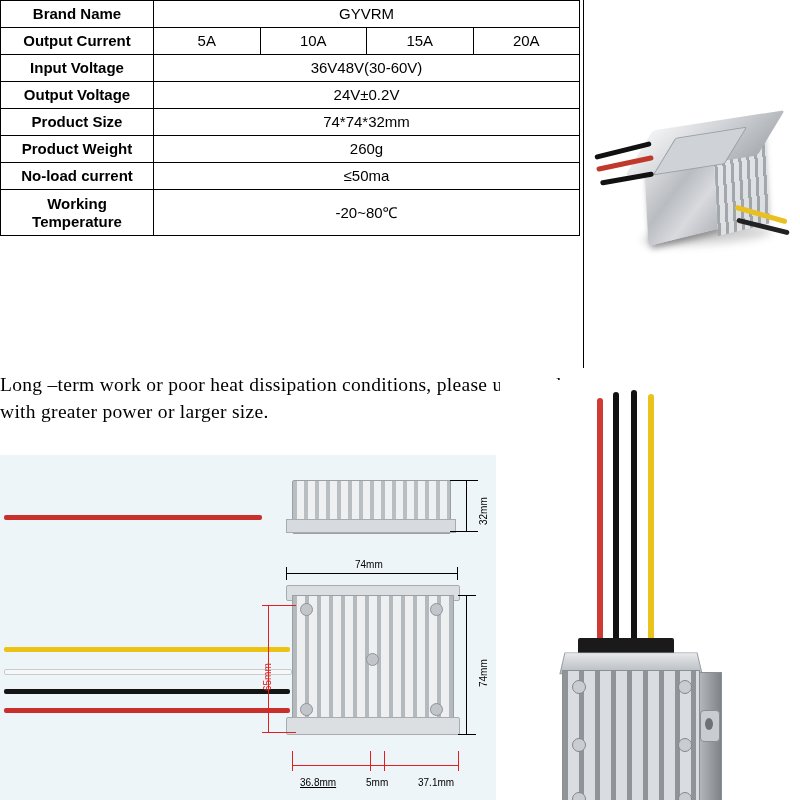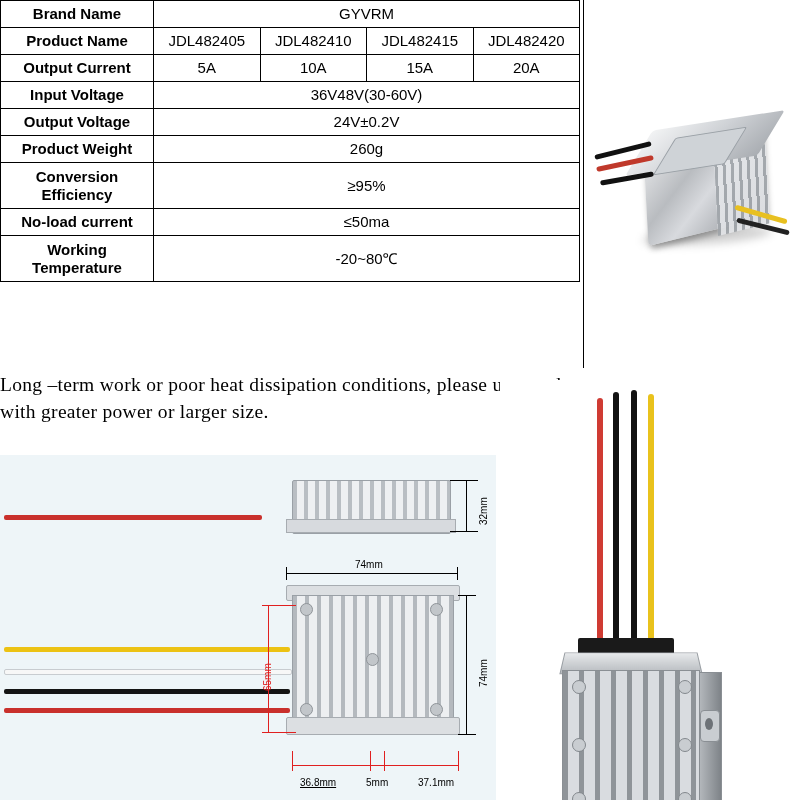--- a/index.html
+++ b/index.html
@@ -314,49 +314,41 @@
 
 <div class="page">
 
   <table class="spec-table">
     <tbody>
       <tr class="row-h">
         <td class="label">Brand Name</td>
         <td class="val" colspan="4">GYVRM</td>
       </tr>
       <tr class="row-h">
-        <td class="label">Product  Name</td>
-        <td class="normal">JDL482405</td>
-        <td class="normal">JDL482410</td>
-        <td class="normal">JDL482415</td>
-        <td class="normal">JDL482420</td>
-      </tr>
-      <tr class="row-h">
         <td class="label">Output Current</td>
         <td class="val">5A</td>
         <td class="val">10A</td>
         <td class="val">15A</td>
         <td class="val">20A</td>
       </tr>
       <tr class="row-h">
         <td class="label">Input Voltage</td>
         <td class="val" colspan="4">36V48V(30-60V)</td>
       </tr>
       <tr class="row-h">
         <td class="label">Output Voltage</td>
         <td class="val" colspan="4">24V±0.2V</td>
       </tr>
       <tr class="row-h">
+        <td class="label">Product Size</td>
+        <td class="val" colspan="4">74*74*32mm</td>
+      </tr>
+      <tr class="row-h">
         <td class="label">Product Weight</td>
         <td class="val" colspan="4">260g</td>
-      </tr>
-      <tr class="row-h2">
-        <td class="label" style="white-space:pre-line;">Conversion
-Efficiency</td>
-        <td class="val" colspan="4">≥95%</td>
       </tr>
       <tr class="row-h">
         <td class="label">No-load current</td>
         <td class="val" colspan="4">≤50ma</td>
       </tr>
       <tr class="row-h2">
         <td class="label" style="white-space:pre-line;">Working
 Temperature</td>
         <td class="val" colspan="4">-20~80℃</td>
       </tr>

